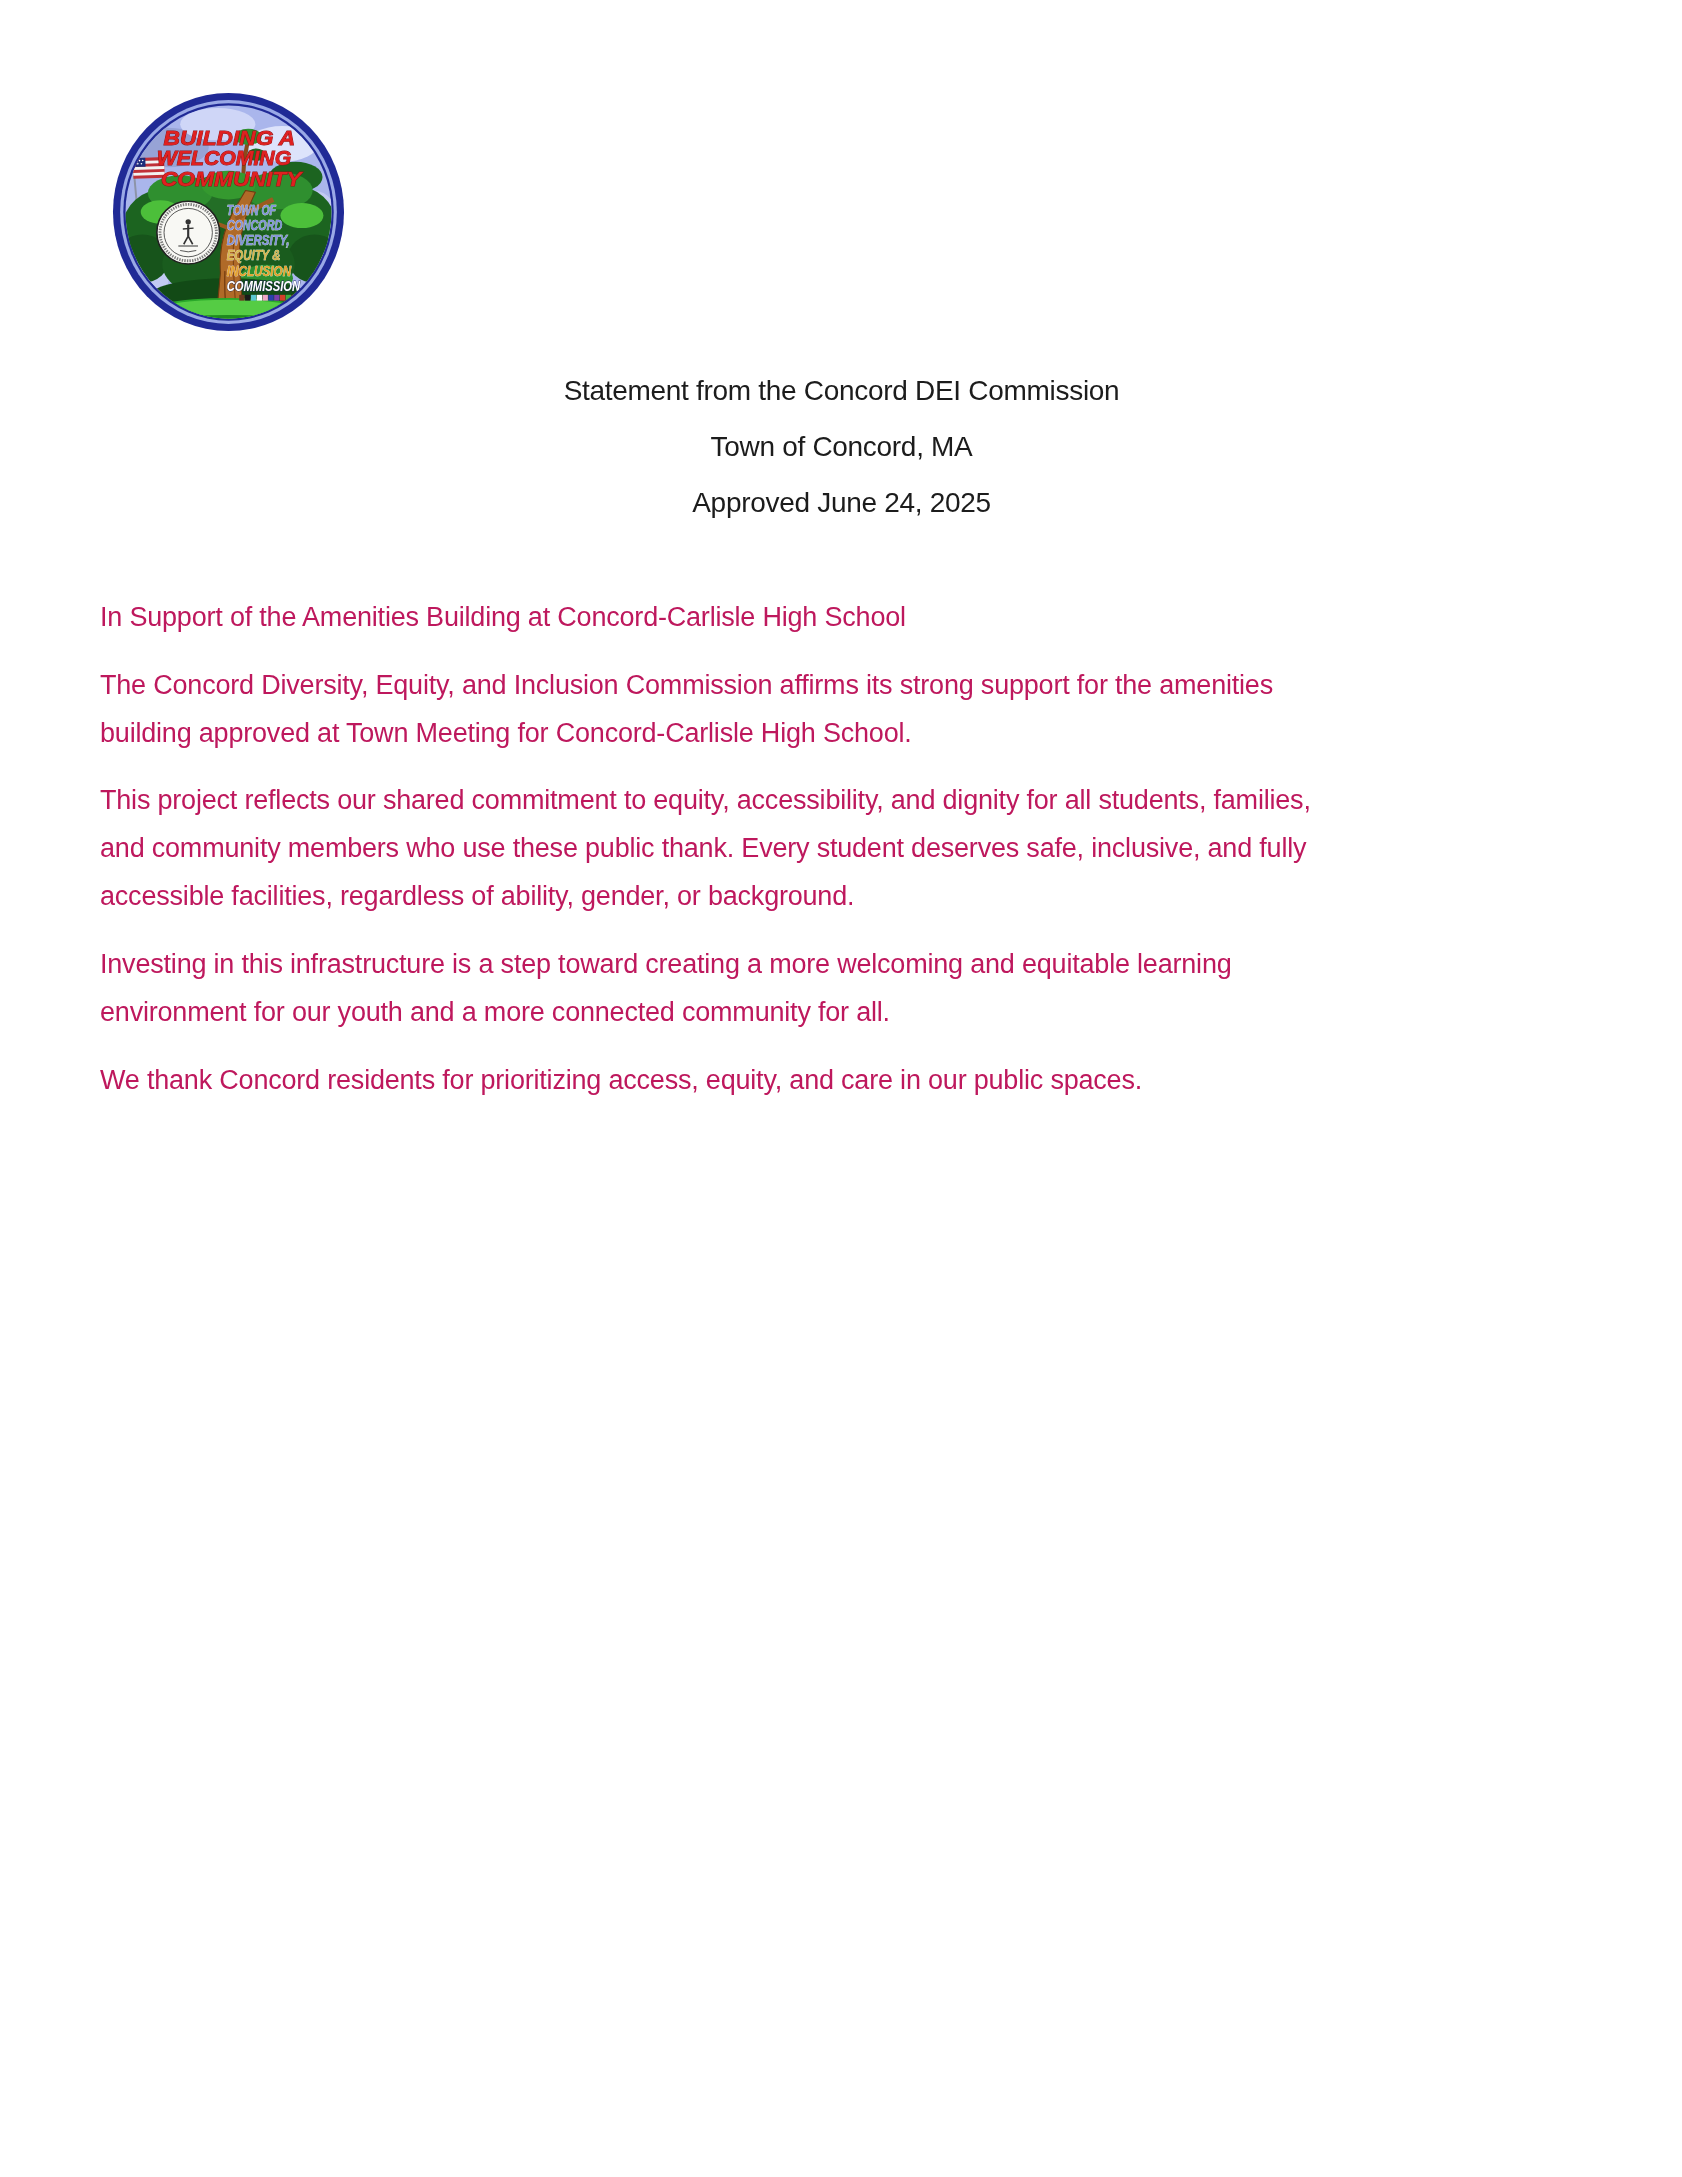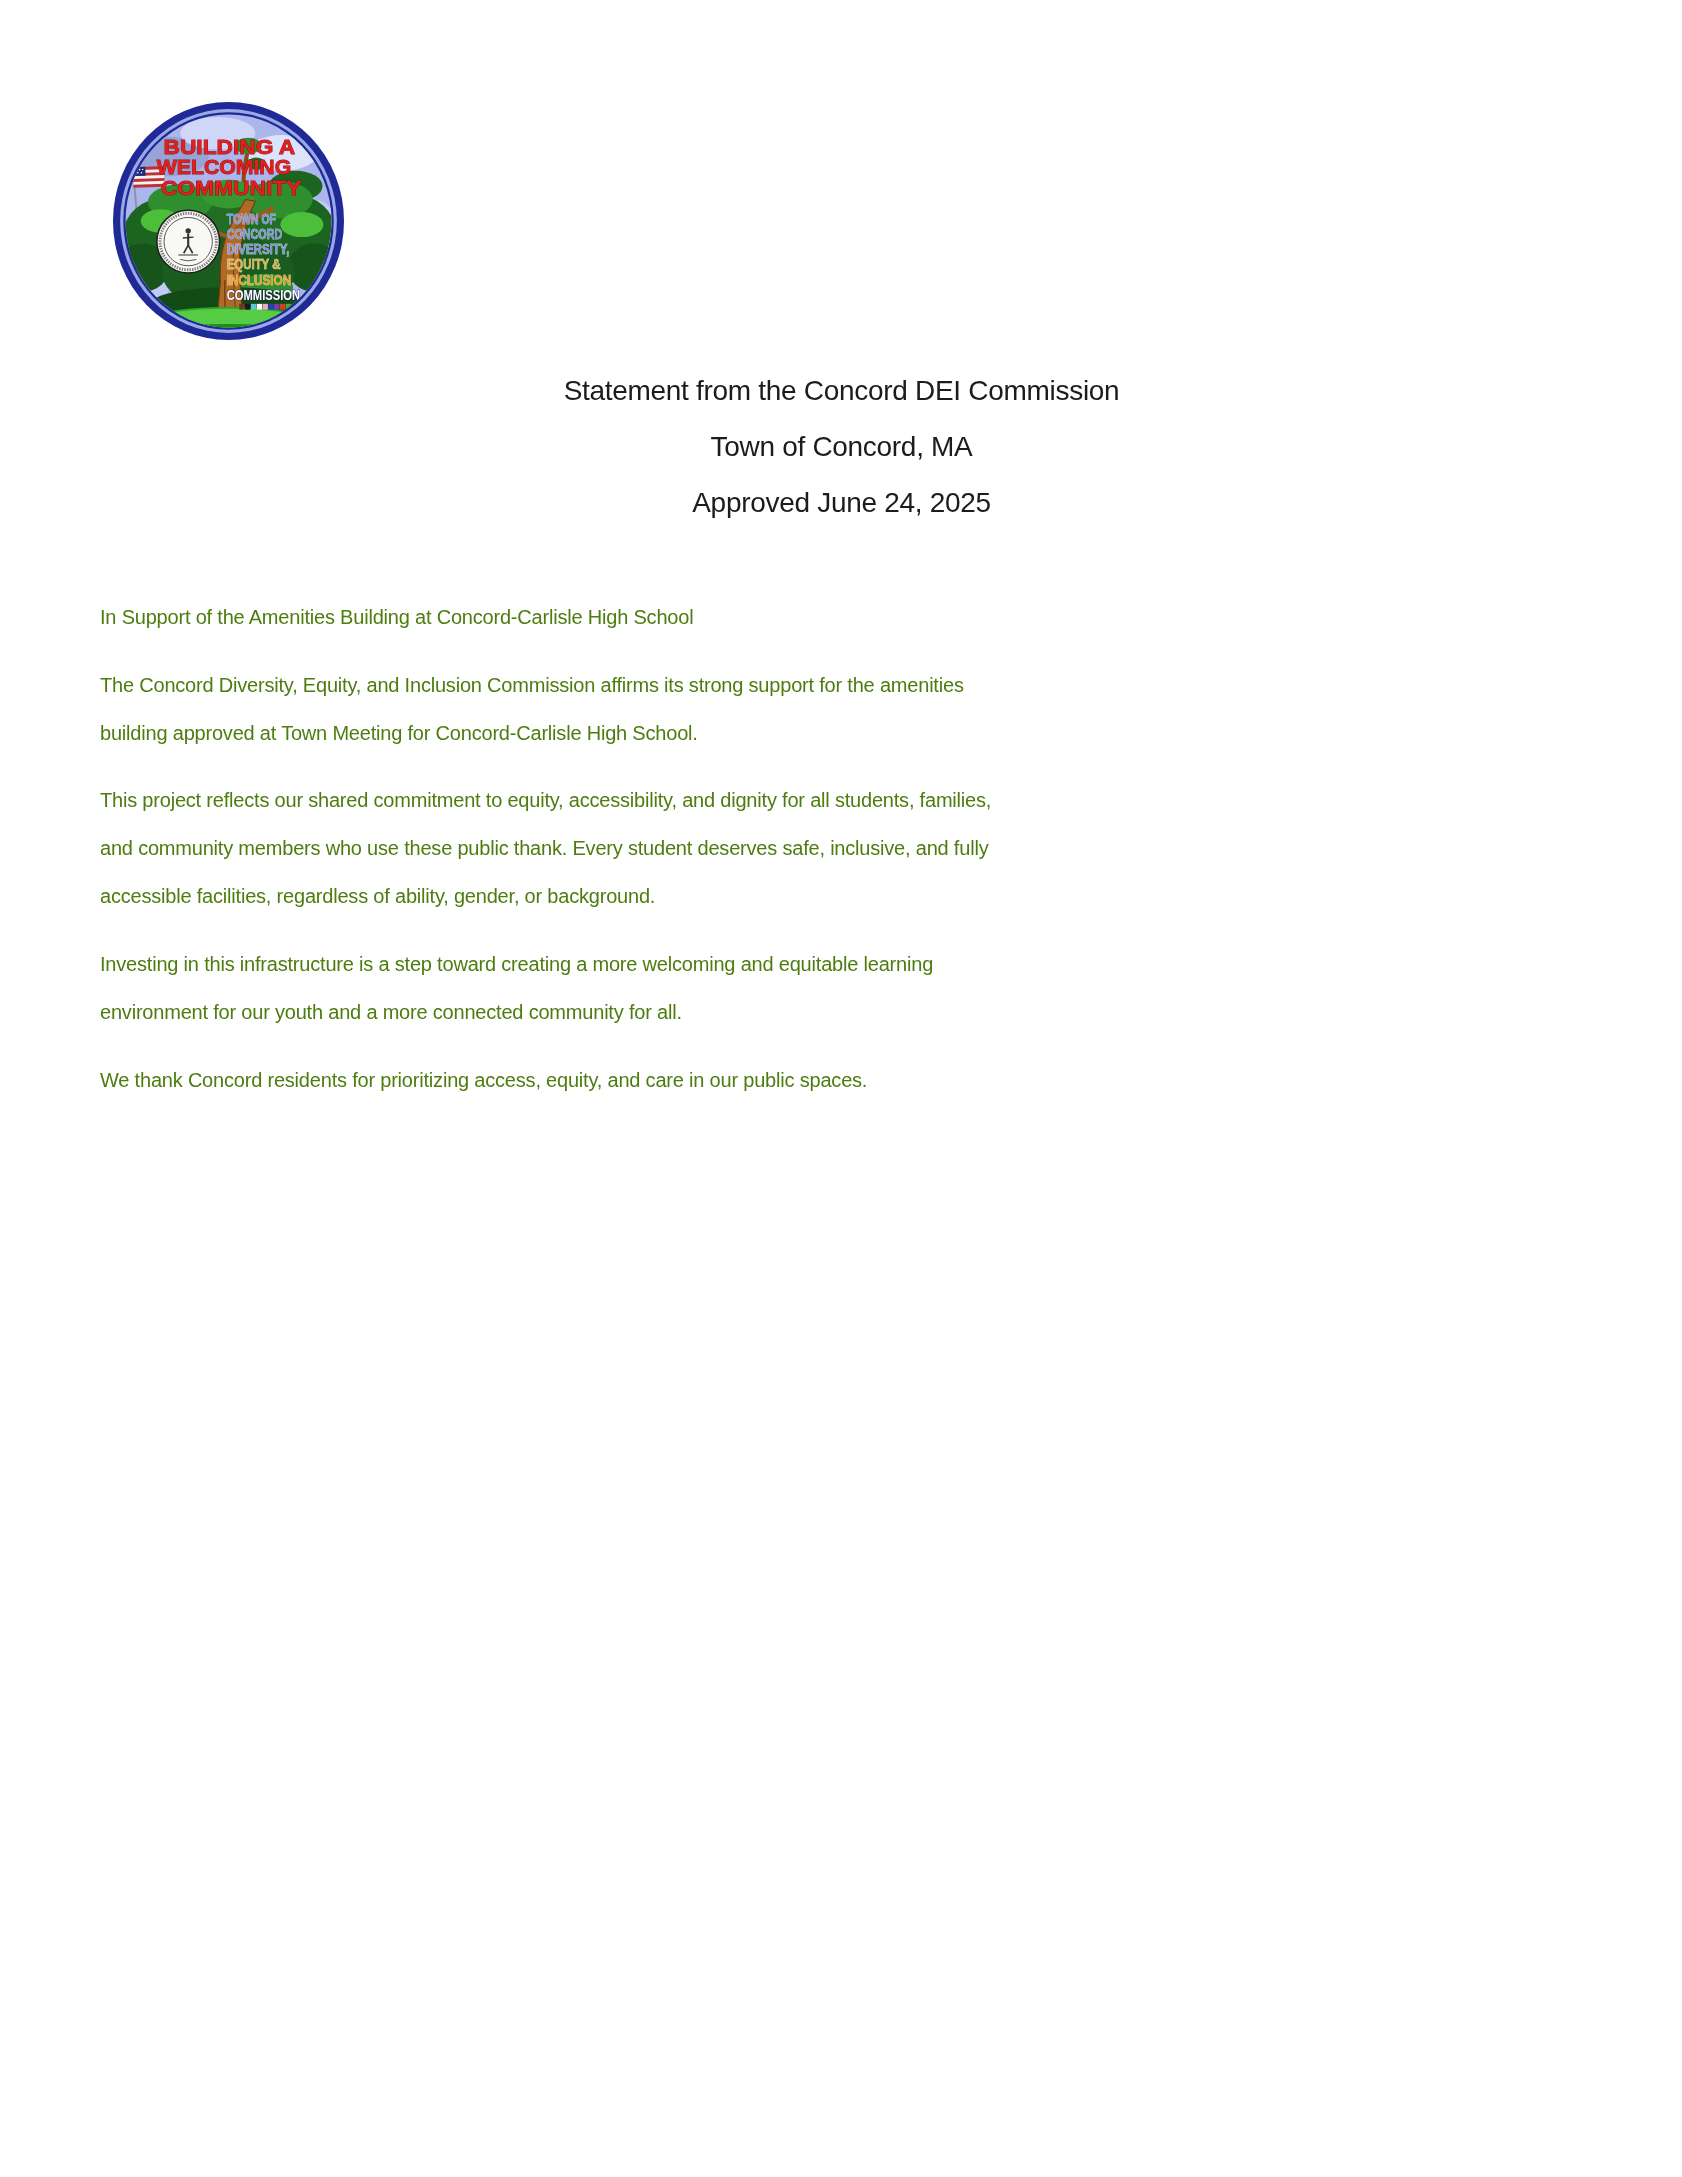--- a/index.html
+++ b/index.html
@@ -8,45 +8,46 @@
     width: 1683px;
     height: 2177px;
     background: #ffffff;
     overflow: hidden;
     font-family: "Liberation Sans", sans-serif;
     color: #1c1c1c;
   }
   .logo {
     position: absolute;
     left: 112px;
-    top: 101px;
+    top: 92px;
     width: 233px;
     height: 240px;
+    font-style: italic;
   }
   .logo svg { display: block; width: 100%; height: 100%; }
   .title-block {
     position: absolute;
     left: 0;
     right: 0;
     top: 363px;
     text-align: center;
     font-size: 28px;
     line-height: 56px;
     letter-spacing: -0.3px;
     color: #1c1c1c;
   }
   .body-block {
     position: absolute;
     left: 100px;
     top: 593px;
     width: 1522px;
-    font-size: 20px;
+    font-size: 27px;
     line-height: 48px;
     letter-spacing: -0.2px;
-    color: #4d7c0f;
+    color: #be185d;
   }
   .body-block p { margin: 0 0 19.7px 0; }
   .body-block .line { white-space: pre; }
   .logo-text-red {
     font-family: "Liberation Sans", sans-serif;
     font-weight: bold;
     fill: #e02020;
     stroke: #8f1111;
     stroke-width: 1px;
     paint-order: stroke;

